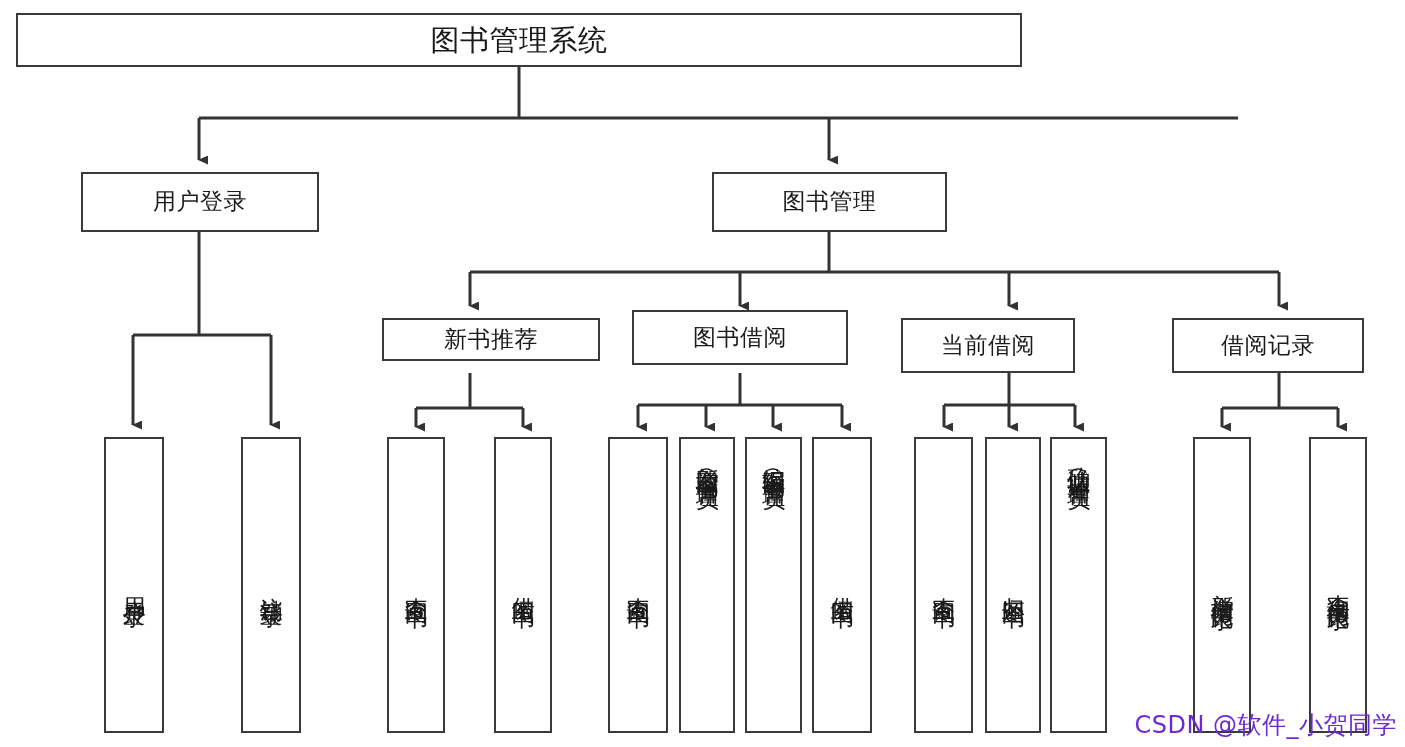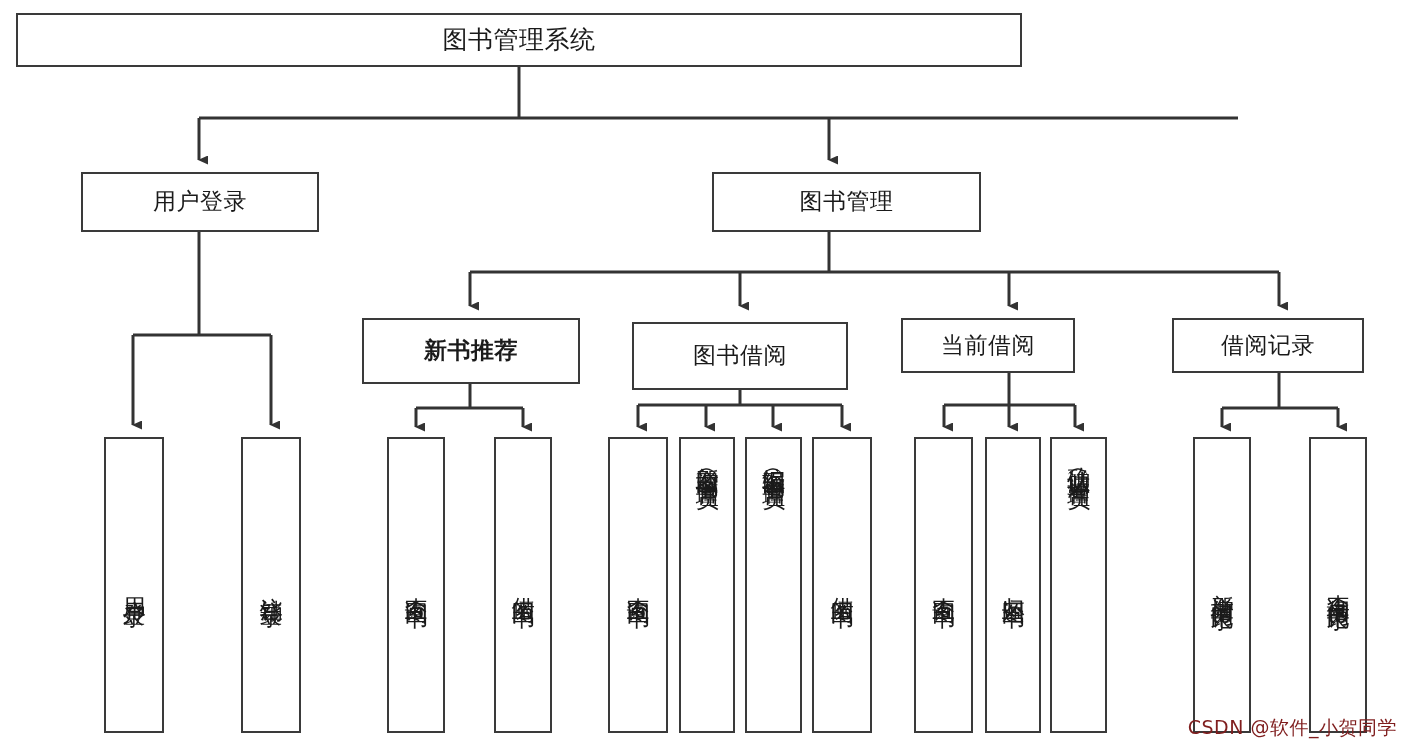--- a/index.html
+++ b/index.html
@@ -42,21 +42,21 @@
     text-align: center;
     line-height: 1.18;
     white-space: nowrap;
     letter-spacing: 0.5px;
   }
   
   .node.horiz .node-label {
     font-size: 23px;
   }
   .node.root .node-label {
-    font-size: 25px;
+    font-size: 29px;
   }
   
   .node.vert {
     align-items: flex-start;
     justify-content: center;
     padding-top: 10px;
   }
   .node.vert .node-label {
     writing-mode: vertical-rl;
     text-orientation: upright;
@@ -66,22 +66,22 @@
     white-space: nowrap;
   }
   .node.vert.centered {
     align-items: center;
     padding-top: 0;
   }
   .watermark {
     position: absolute;
     right: 8px;
     bottom: 6px;
-    font-size: 19px;
-    color: #7f1d1d;
+    font-size: 24px;
+    color: #6d28d9;
     white-space: nowrap;
     z-index: 3;
     letter-spacing: 0.5px;
   }
 </style>
 </head>
 <body>
 
 <div id="diagram-root">
 
@@ -136,29 +136,29 @@
   </svg>
 
   <div class="node horiz root" style="left:16px; top:13px; width:1006px; height:54px;">
     <span class="node-label">图书管理系统</span>
   </div>
 
   <div class="node horiz" style="left:81px; top:172px; width:238px; height:60px;">
     <span class="node-label">用户登录</span>
   </div>
 
-  <div class="node horiz" style="left:712px; top:172px; width:269px; height:60px;">
+  <div class="node horiz" style="left:712px; top:172px; width:235px; height:60px;">
     <span class="node-label">图书管理</span>
   </div>
 
-  <div class="node horiz" style="left:362px; top:318px; width:218px; height:66px;font-weight:bold;">
+  <div class="node horiz" style="left:382px; top:318px; width:218px; height:43px;">
     <span class="node-label">新书推荐</span>
   </div>
 
-  <div class="node horiz" style="left:632px; top:322px; width:216px; height:68px;">
+  <div class="node horiz" style="left:632px; top:310px; width:216px; height:55px;">
     <span class="node-label">图书借阅</span>
   </div>
 
   <div class="node horiz" style="left:901px; top:318px; width:174px; height:55px;">
     <span class="node-label">当前借阅</span>
   </div>
 
   <div class="node horiz" style="left:1172px; top:318px; width:192px; height:55px;">
     <span class="node-label">借阅记录</span>
   </div>

